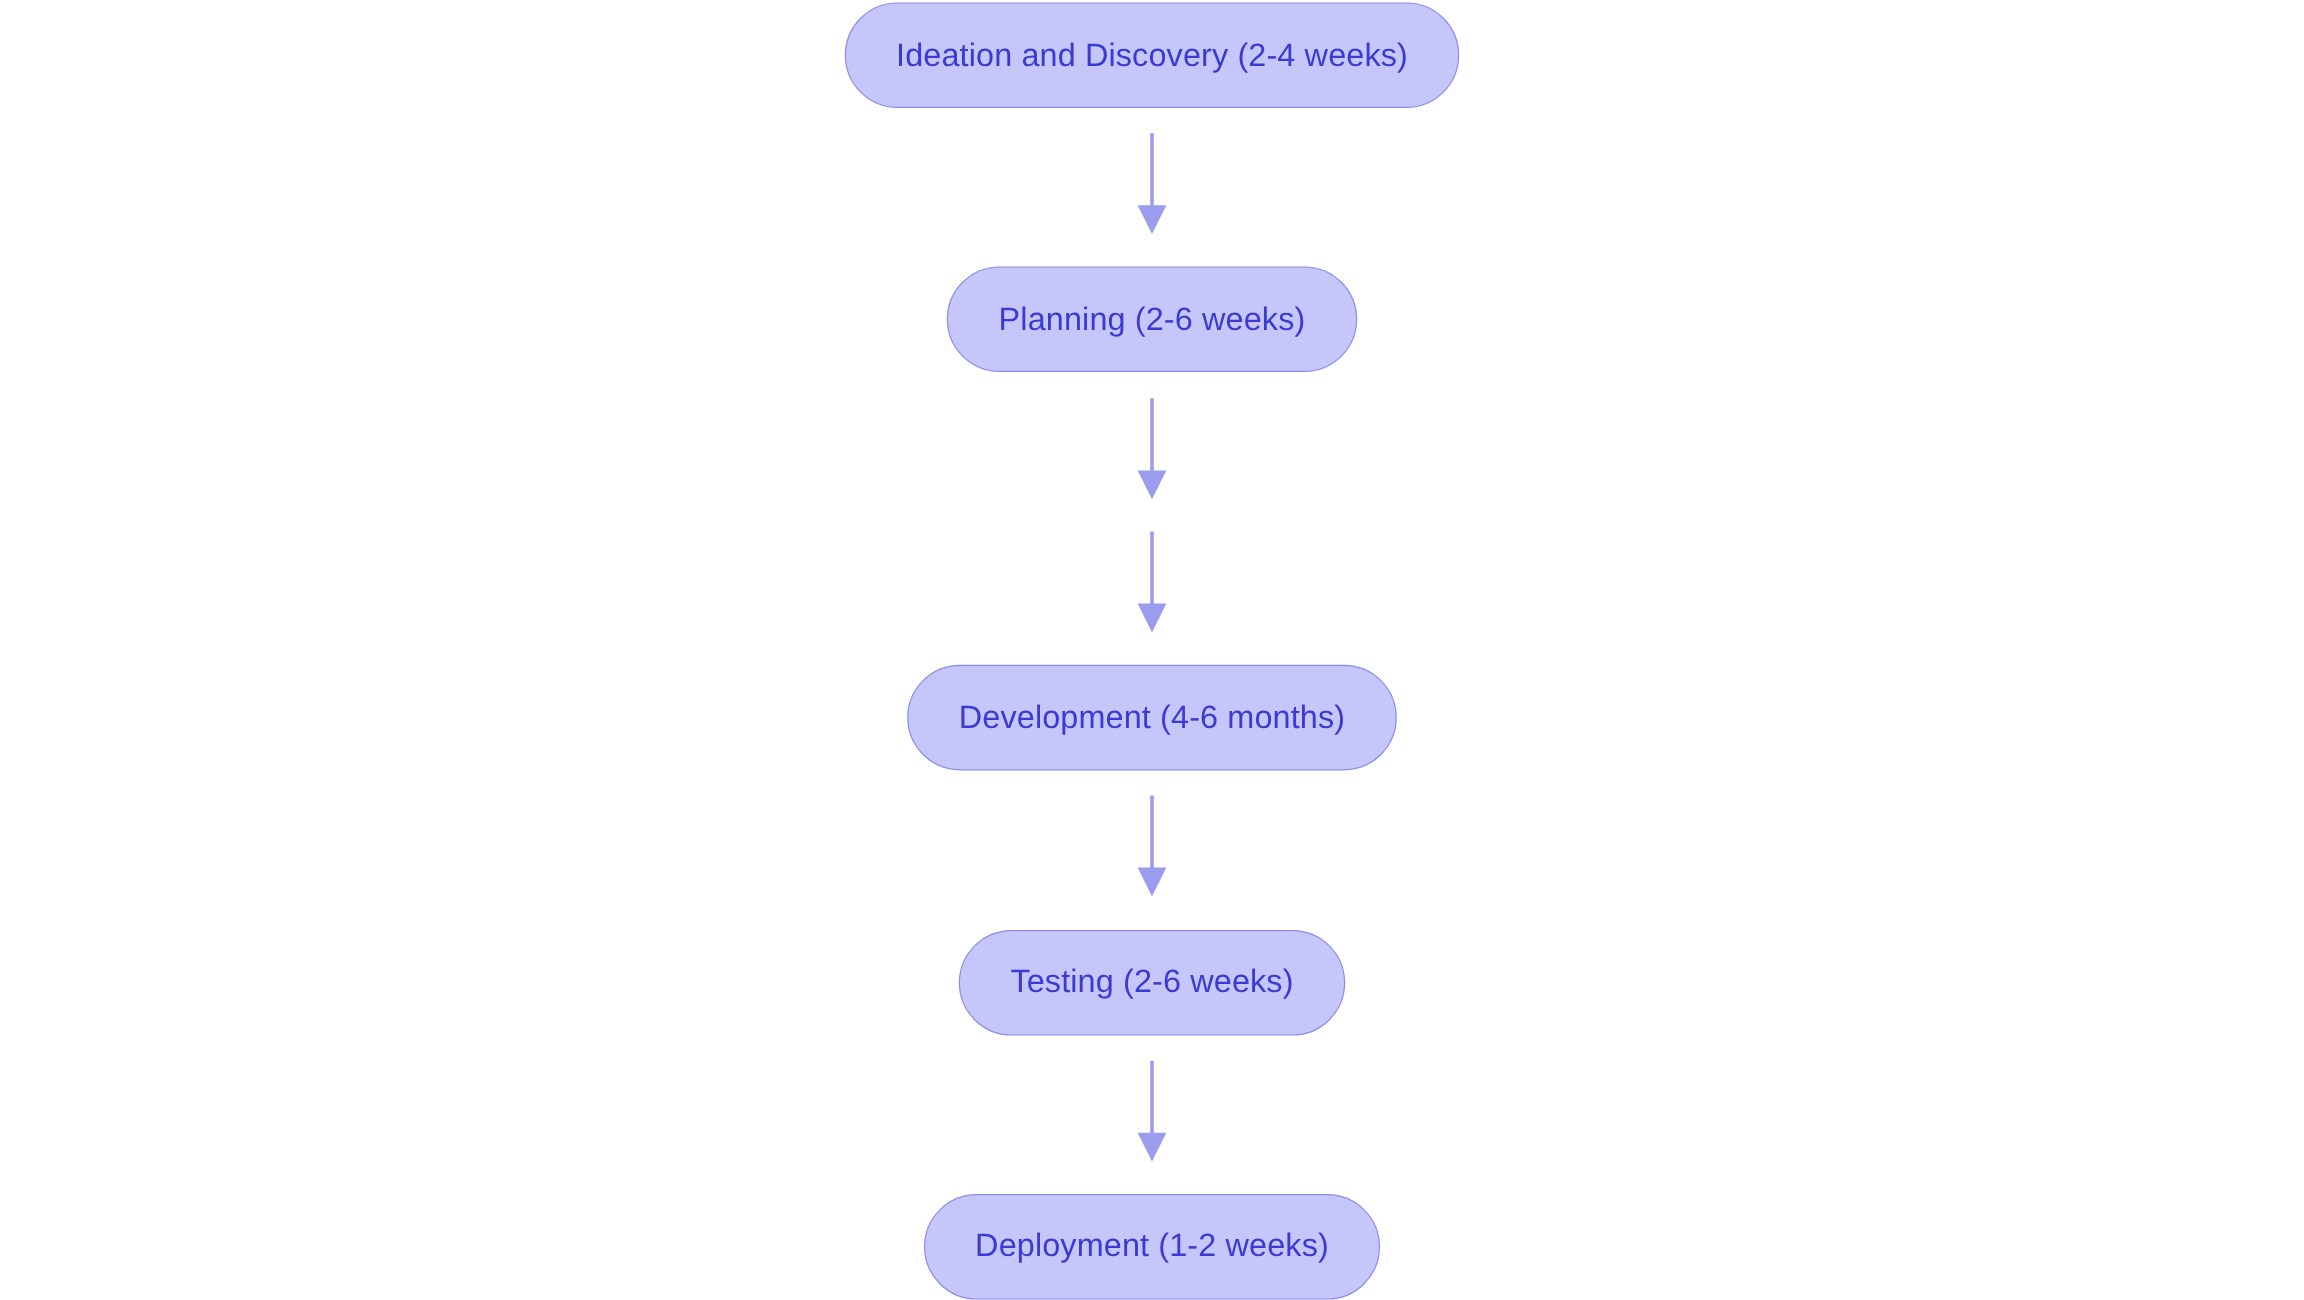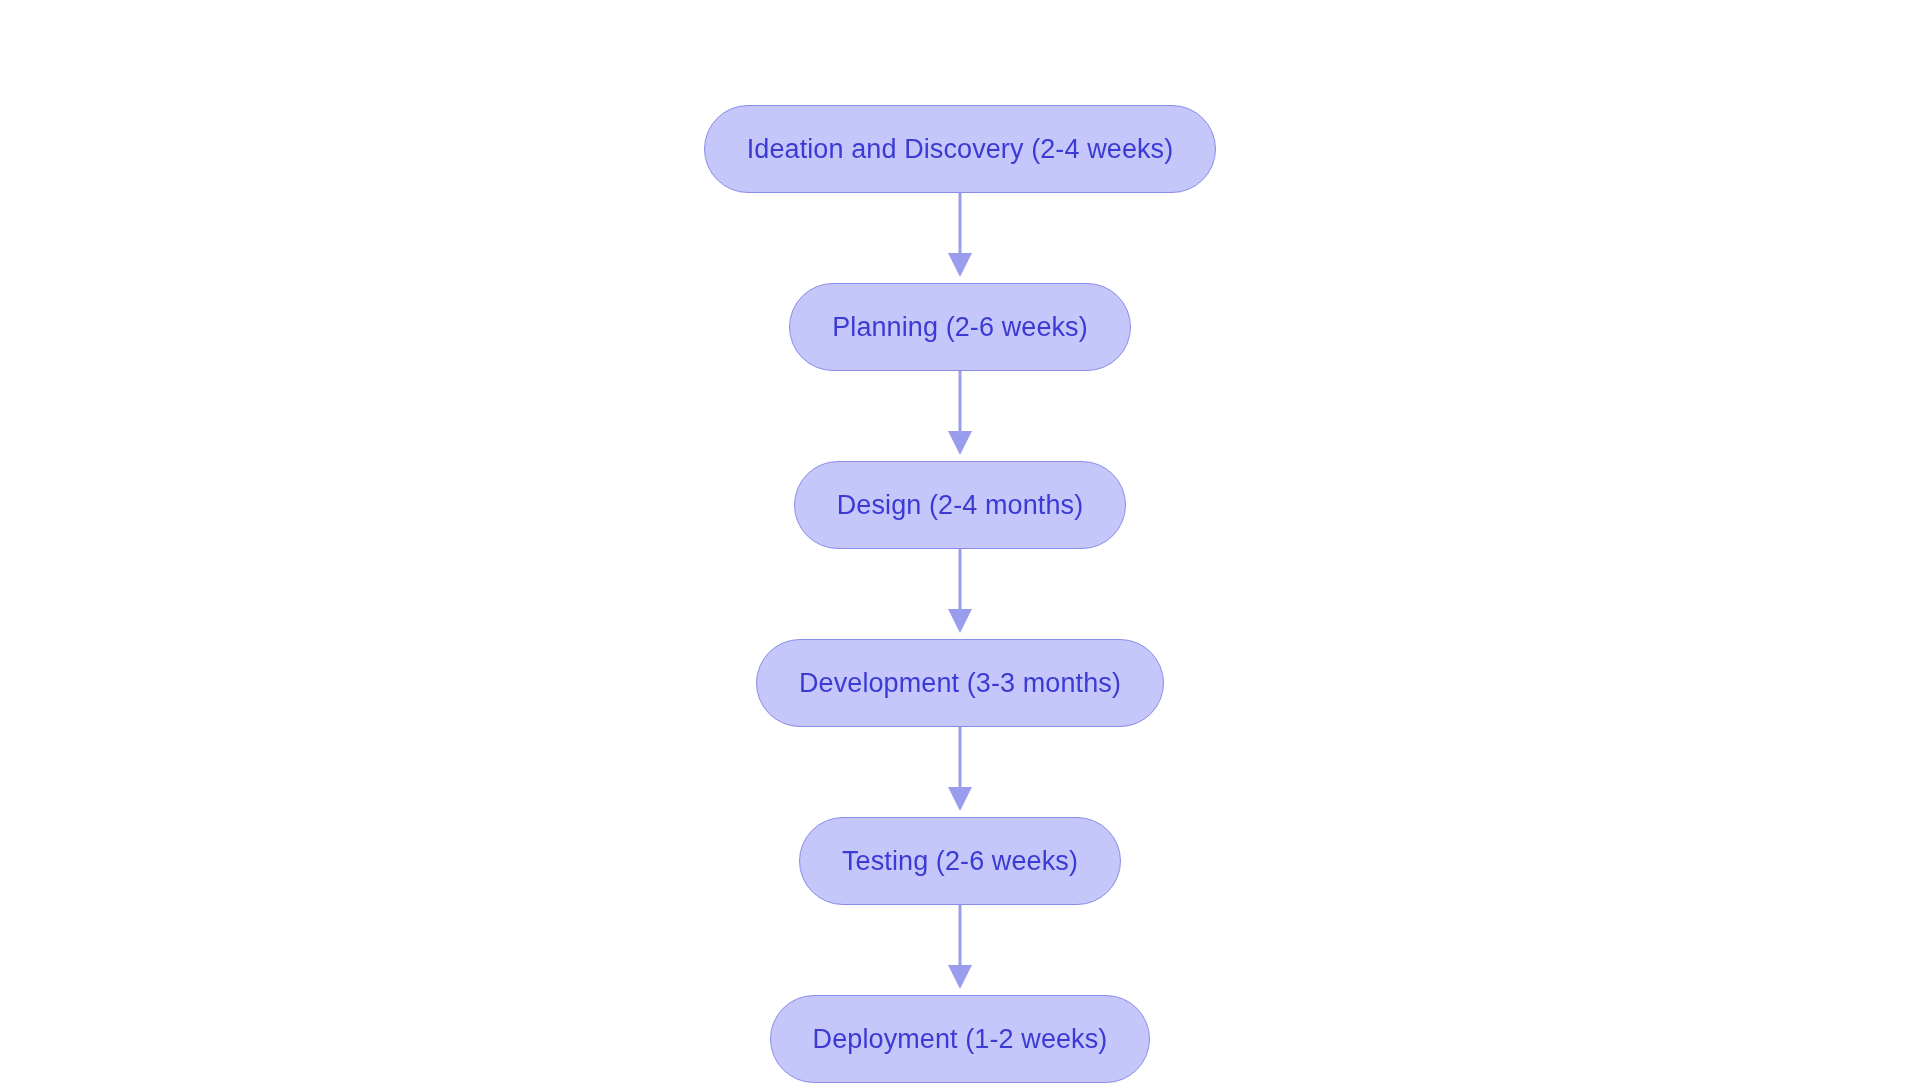--- a/index.html
+++ b/index.html
@@ -15,23 +15,23 @@
     overflow: hidden;
   }
 
   #flowchart {
     width: 1920px;
     height: 1083px;
     position: relative;
     display: flex;
     flex-direction: column;
     align-items: center;
-    justify-content: flex-end;
+    justify-content: space-between;
     box-sizing: border-box;
-    padding-top: 25px;
+    padding-top: 2px;
   }
 
   .node {
     box-sizing: border-box;
     height: 88px;
     border-radius: 44px;
     background: #c5c7fa;
     border: 1.6px solid #8a8ce8;
     color: #3b3bd4;
     display: flex;
@@ -80,33 +80,30 @@
     <span>Planning (2-6 weeks)</span>
   </div>
 
   <div class="connector">
     <svg viewBox="0 0 40 90" xmlns="http://www.w3.org/2000/svg">
       <line x1="20" y1="0" x2="20" y2="70" stroke="#9a9cee" stroke-width="3"></line>
       <polygon points="20,84 8,60 32,60" fill="#9a9cee"></polygon>
     </svg>
   </div>
 
-  <div class="node">
-    <span>Design (2-4 months)</span>
-  </div>
 
   <div class="connector">
     <svg viewBox="0 0 40 90" xmlns="http://www.w3.org/2000/svg">
       <line x1="20" y1="0" x2="20" y2="70" stroke="#9a9cee" stroke-width="3"></line>
       <polygon points="20,84 8,60 32,60" fill="#9a9cee"></polygon>
     </svg>
   </div>
 
   <div class="node">
-    <span>Development (3-3 months)</span>
+    <span>Development (4-6 months)</span>
   </div>
 
   <div class="connector">
     <svg viewBox="0 0 40 90" xmlns="http://www.w3.org/2000/svg">
       <line x1="20" y1="0" x2="20" y2="70" stroke="#9a9cee" stroke-width="3"></line>
       <polygon points="20,84 8,60 32,60" fill="#9a9cee"></polygon>
     </svg>
   </div>
 
   <div class="node">

